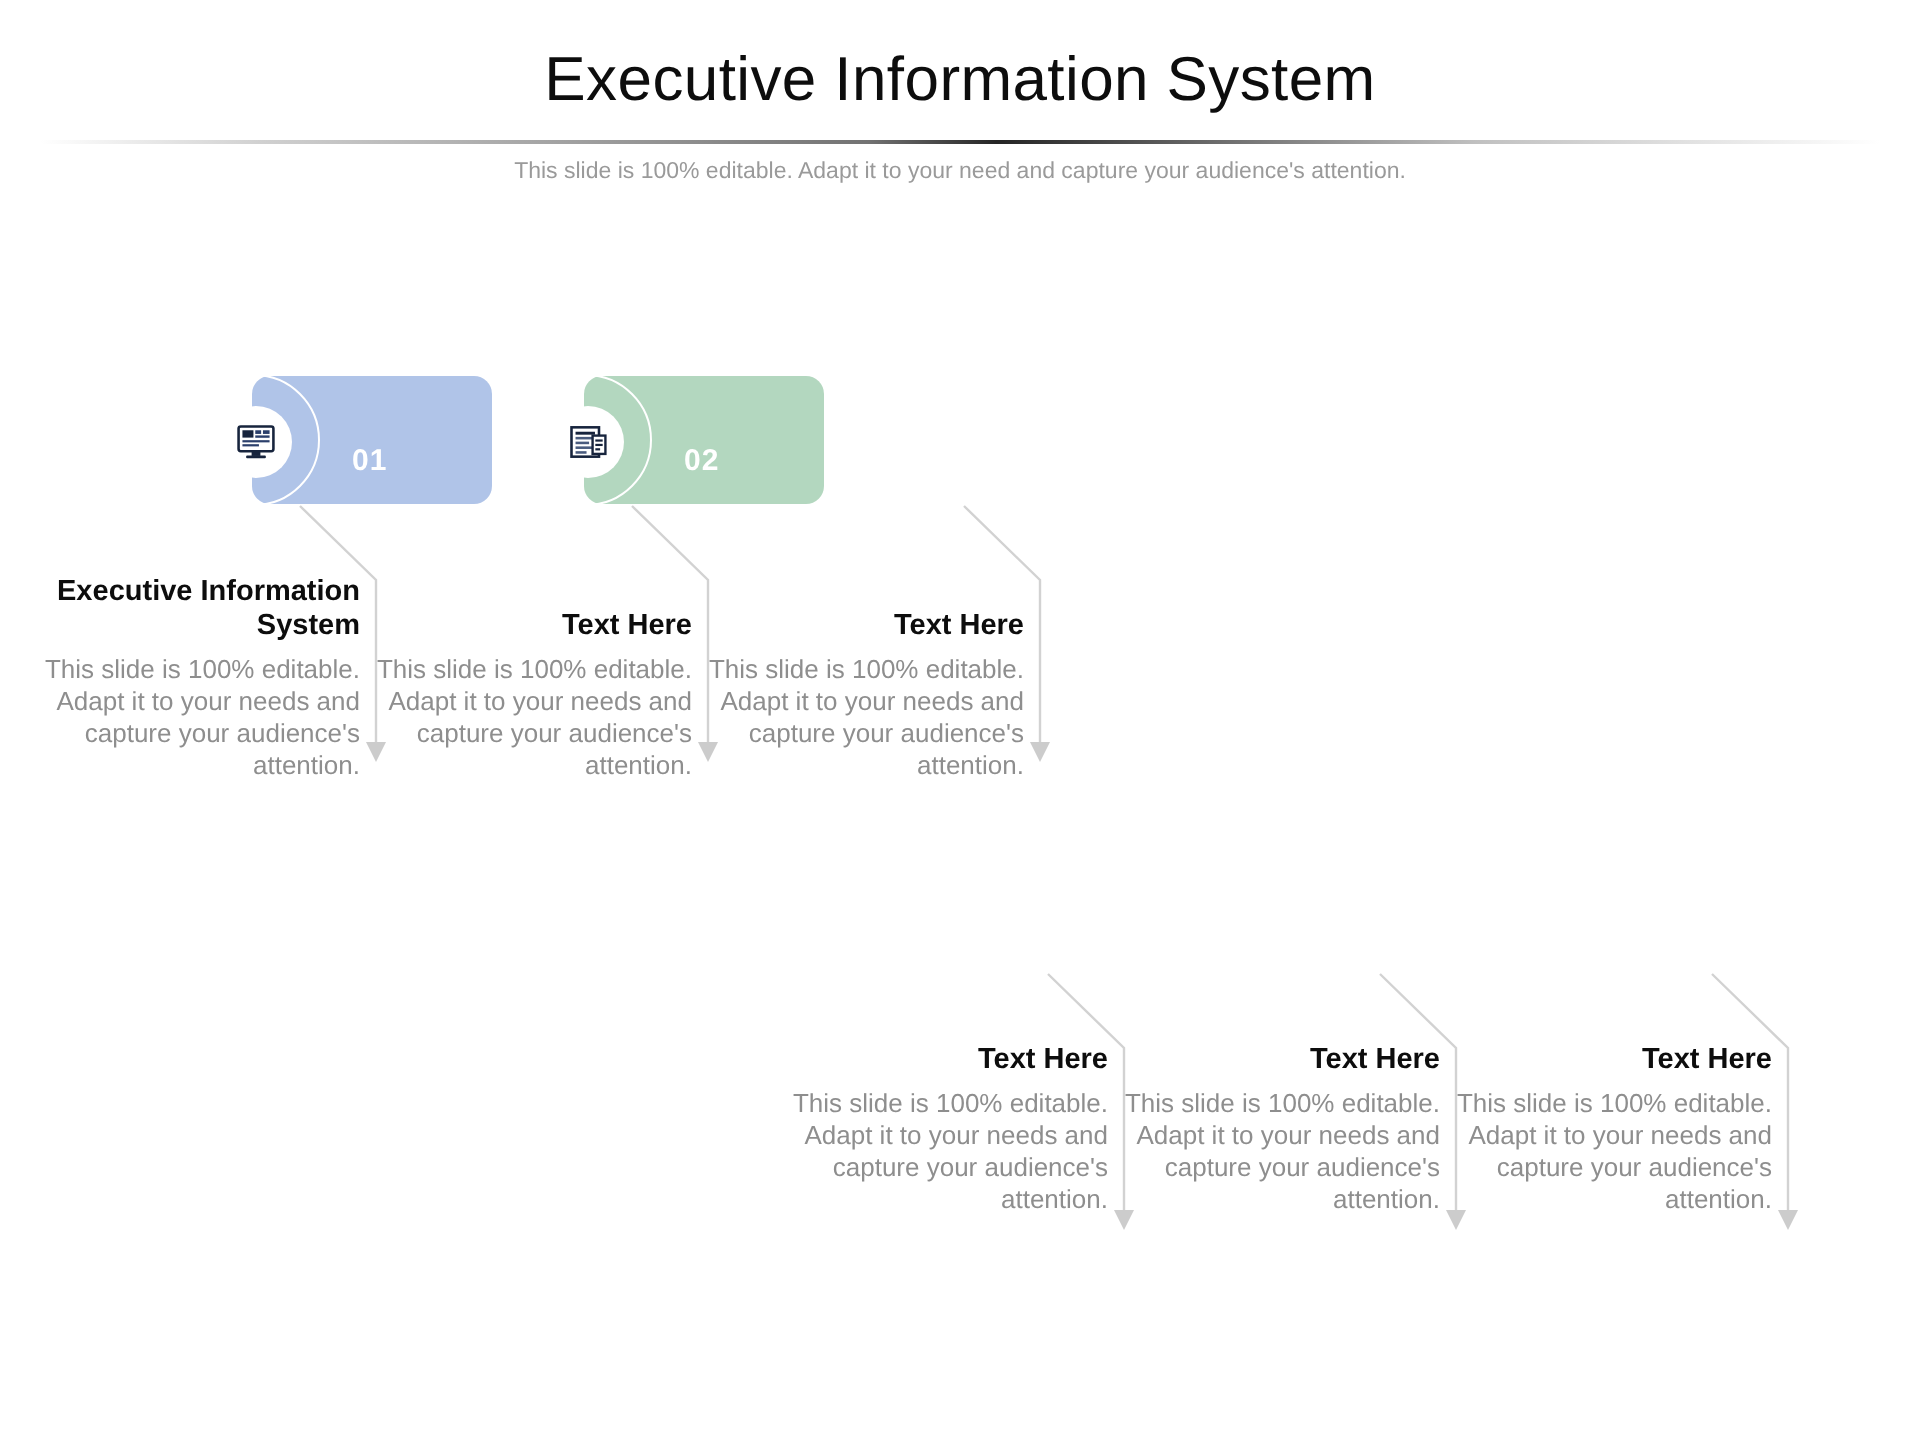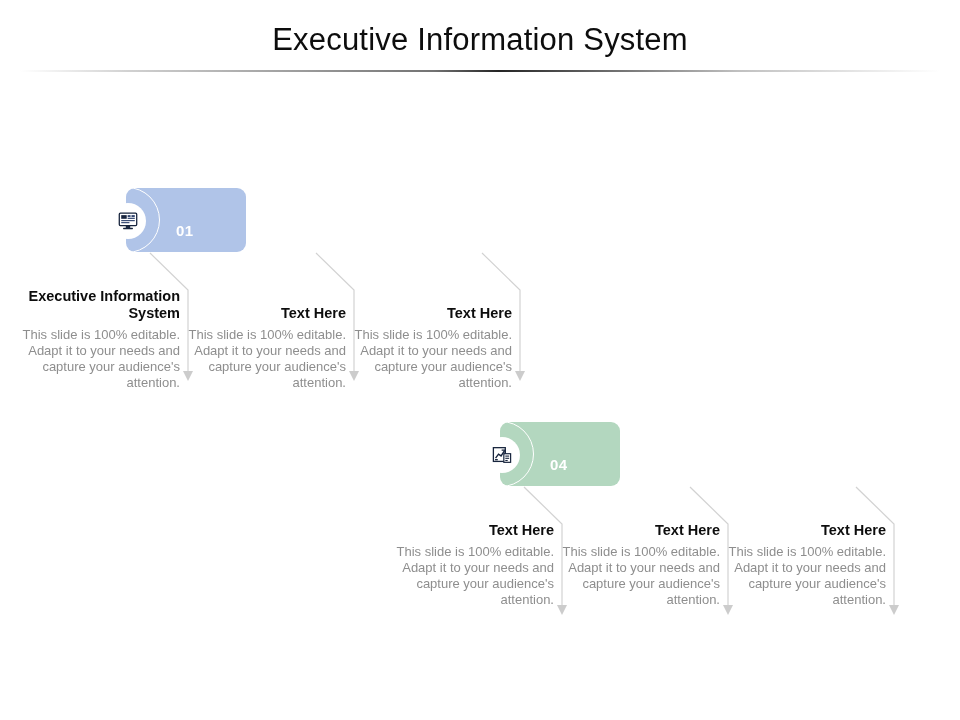--- a/index.html
+++ b/index.html
@@ -82,20 +82,21 @@
     font-size:13px; color:#8e8e8e; line-height:16px;
   }
 </style>
 </head>
 <body>
 
 <div class="slide">
 
   <div class="page-title">Executive Information System</div>
   <div class="title-rule"></div>
+  <div class="page-subtitle">This slide is 100% editable. Adapt it to your need and capture your audience's attention.</div>
 
   <svg class="connector" style="left:0;top:0;width:960px;height:720px;">
 
     <path d="M150 253 L188 290 L188 371"></path>
     <polygon points="183,371 193,371 188,381"></polygon>
 
     <path d="M316 253 L354 290 L354 371"></path>
     <polygon points="349,371 359,371 354,381"></polygon>
 
     <path d="M482 253 L520 290 L520 371"></path>
@@ -123,39 +124,41 @@
           <rect x="4.6" y="11" width="14.8" height="1.2" fill="#2b3f6b"></rect>
           <rect x="4.6" y="13.2" width="9" height="1.2" fill="#2b3f6b"></rect>
           <rect x="9.6" y="17" width="4.8" height="2.6" fill="#17243d"></rect>
           <rect x="6.6" y="19.4" width="10.8" height="1.5" rx=".6" fill="#17243d"></rect>
         </svg>
       </div>
     </div>
     <div class="card-num">01</div>
   </div>
 
-
-
-  <div class="card green" style="left:500px;top:422px;">
+  <div class="card green" style="left:292px;top:188px;">
     <div class="card-ring">
       <div class="card-disc">
         <svg width="22" height="22" viewBox="0 0 24 24">
-          <rect x="2.6" y="4" width="13" height="15" fill="#ffffff" stroke="#17243d" stroke-width="1.4"></rect>
-          <path d="M5 15.4 L8.2 11 L11 13 L14.6 7.4" fill="none" stroke="#17243d" stroke-width="1.5"></path>
-          <path d="M11.6 6.6 L15.4 6.6 L15.4 10.4" fill="none" stroke="#17243d" stroke-width="1.4"></path>
-          <rect x="4.4" y="16.4" width="3" height="1.4" fill="#17243d"></rect>
-          <rect x="14" y="10.6" width="7.4" height="9.4" fill="#ffffff" stroke="#17243d" stroke-width="1.3"></rect>
-          <rect x="15.6" y="12.6" width="4.2" height="1.2" fill="#17243d"></rect>
-          <rect x="15.6" y="15" width="4.2" height="1.2" fill="#17243d"></rect>
-          <rect x="15.6" y="17.4" width="2.6" height="1.2" fill="#17243d"></rect>
+          <rect x="3" y="4" width="15" height="16" fill="#ffffff" stroke="#17243d" stroke-width="1.4"></rect>
+          <rect x="5.2" y="6.4" width="10.6" height="1.6" fill="#17243d"></rect>
+          <rect x="5.2" y="9.2" width="10.6" height="1.4" fill="#4a5c7e"></rect>
+          <rect x="5.2" y="11.8" width="7.4" height="1.4" fill="#4a5c7e"></rect>
+          <rect x="5.2" y="14.4" width="10.6" height="1.4" fill="#4a5c7e"></rect>
+          <rect x="5.2" y="17" width="6" height="1.4" fill="#4a5c7e"></rect>
+          <rect x="14.5" y="8.5" width="7" height="10" fill="#ffffff" stroke="#17243d" stroke-width="1.3"></rect>
+          <rect x="16" y="10.6" width="4" height="1.2" fill="#17243d"></rect>
+          <rect x="16" y="13" width="4" height="1.2" fill="#17243d"></rect>
+          <rect x="16" y="15.4" width="2.6" height="1.2" fill="#17243d"></rect>
         </svg>
       </div>
     </div>
-    <div class="card-num">04</div>
+    <div class="card-num">02</div>
   </div>
+
+
 
 
 
   <div class="tblock" style="left:10px;top:288px;">
     <div class="t-head">Executive Information System</div>
     <div class="t-body">This slide is 100% editable. Adapt it to your needs and capture your audience's attention.</div>
   </div>
 
   <div class="tblock" style="left:176px;top:305px;">
     <div class="t-head">Text Here</div>

